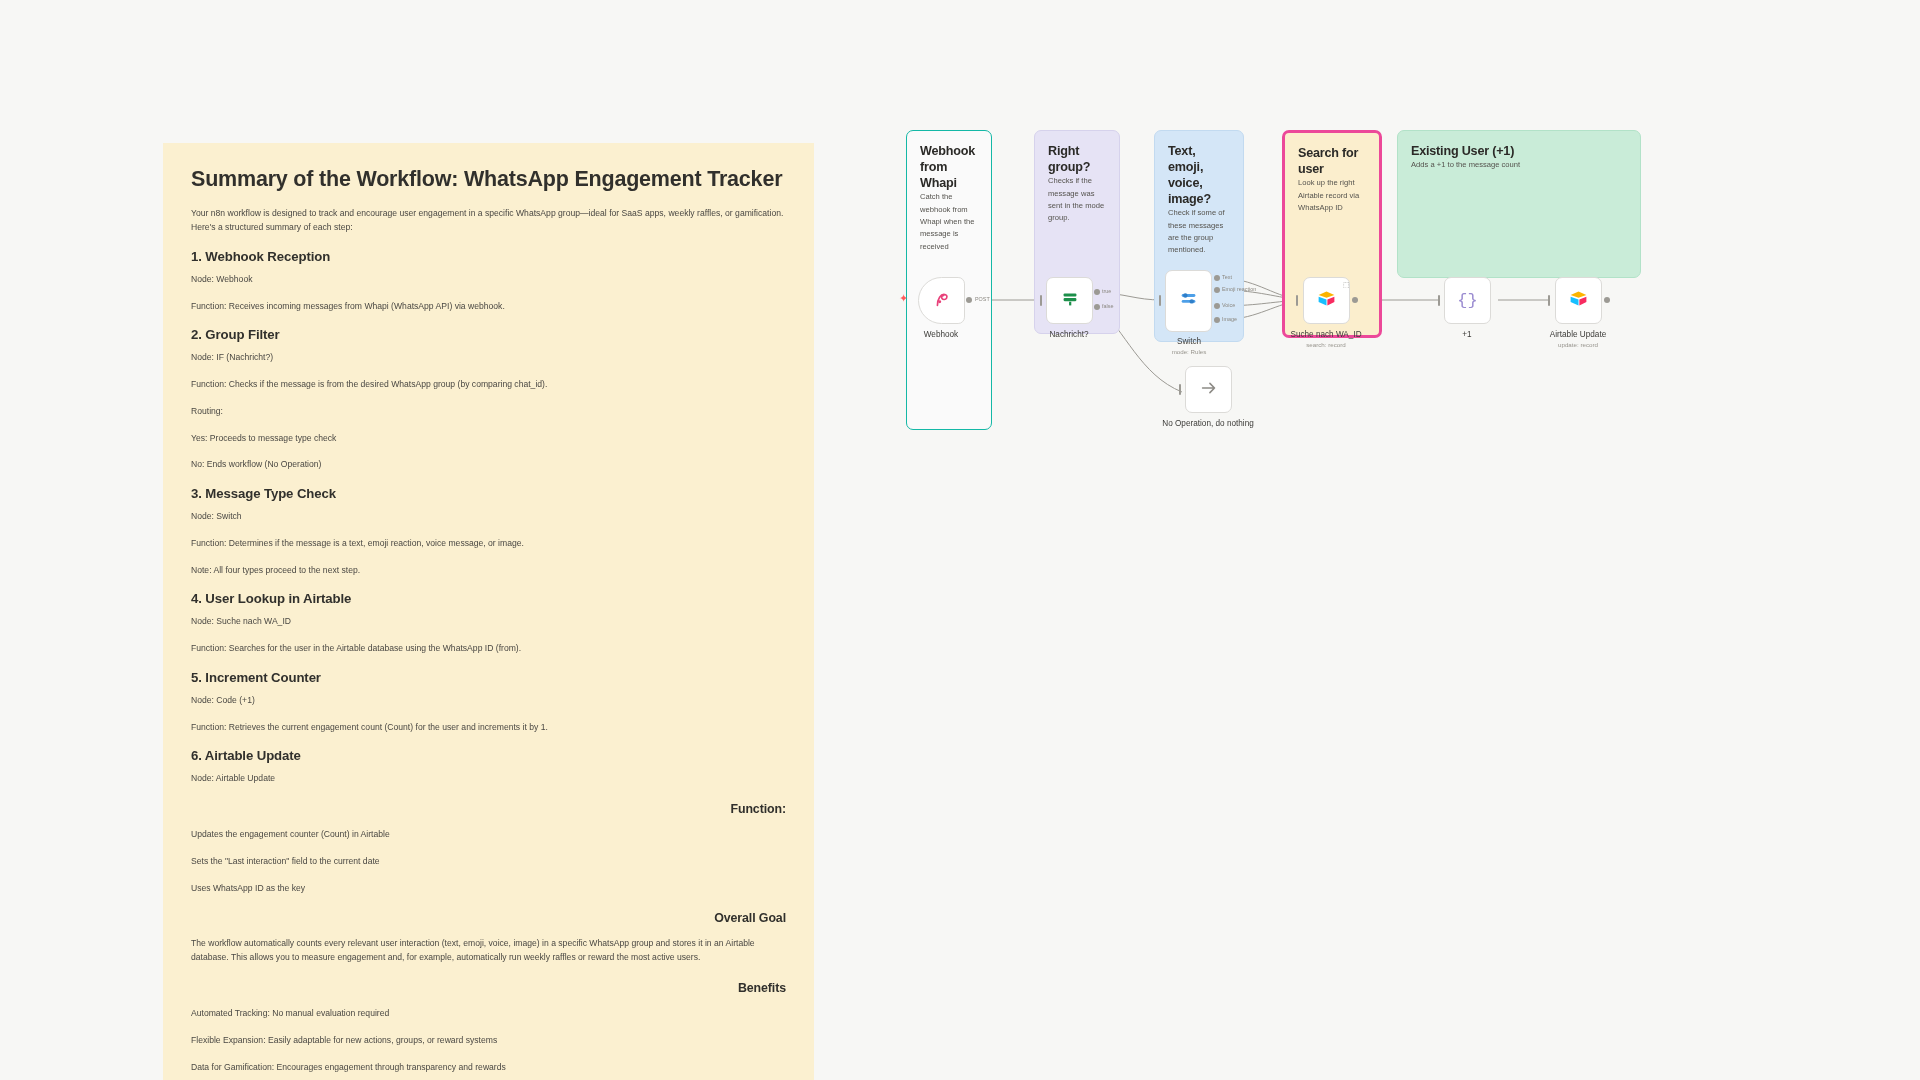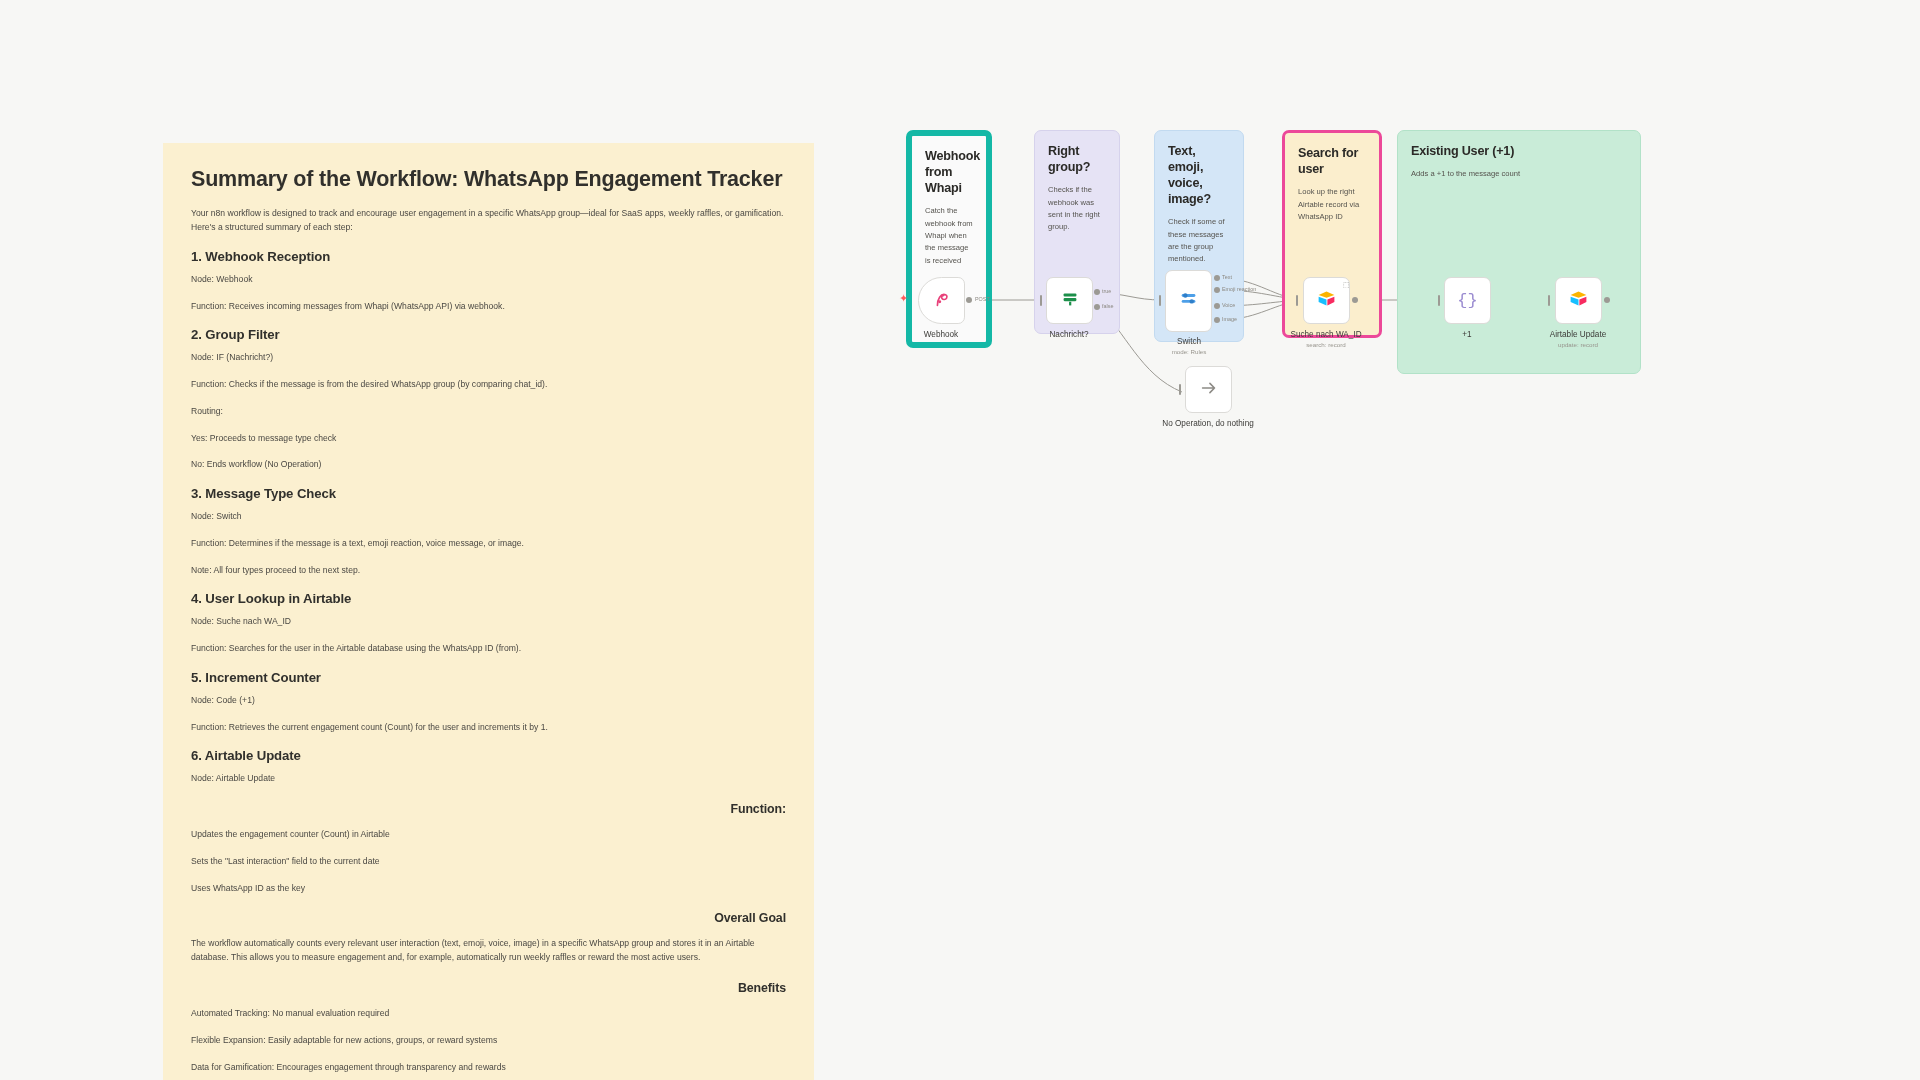--- a/index.html
+++ b/index.html
@@ -75,21 +75,21 @@
     font-size: 12.6px;
     font-weight: bold;
     color: #2b2a27;
     line-height: 1.28;
     letter-spacing: -0.2px;
   }
   .lane-desc {
     font-size: 7.6px;
     color: #55534e;
     line-height: 1.62;
-    margin-top: 9px;
+    margin-top: 0;
   }
 
   .node {
     position: absolute;
     width: 47px;
     height: 47px;
     background: #ffffff;
     border: 1px solid #dcdbd8;
     border-radius: 7px;
     display: flex;
@@ -201,41 +201,41 @@
       <path d="M 318 148 C 355 148 370 165 400 170" stroke="#9c9a94" stroke-width="1" fill="none"></path>
       <path d="M 318 160 C 355 160 370 166 400 170" stroke="#9c9a94" stroke-width="1" fill="none"></path>
       <path d="M 318 176 C 355 176 370 172 400 170" stroke="#9c9a94" stroke-width="1" fill="none"></path>
       <path d="M 318 190 C 355 190 370 176 400 170" stroke="#9c9a94" stroke-width="1" fill="none"></path>
 
       <path d="M 470 170 L 540 170" stroke="#9c9a94" stroke-width="1" fill="none"></path>
 
       <path d="M 598 170 L 650 170" stroke="#9c9a94" stroke-width="1" fill="none"></path>
     </svg>
 
-    <div class="lane" style="left:6px; top:0; width:86px; height:218px; background:#fafafa; border:6px solid #14b8a6;">
+    <div class="lane" style="left:6px; top:0; width:86px; height:300px; background:#fafafa; border:1px solid #14b8a6;">
       <div class="lane-title">Webhook from Whapi</div>
       <div class="lane-desc">Catch the webhook from Whapi when the message is received</div>
     </div>
 
     <div class="lane" style="left:134px; top:0; width:86px; height:204px; background:#e6e3f5; border:1px solid #d6d2ec;">
       <div class="lane-title">Right group?</div>
-      <div class="lane-desc">Checks if the webhook was sent in the right group.</div>
+      <div class="lane-desc">Checks if the message was sent in the mode group.</div>
     </div>
 
     <div class="lane" style="left:254px; top:0; width:90px; height:212px; background:#d4e6f7; border:1px solid #c2daf0;">
       <div class="lane-title">Text, emoji, voice, image?</div>
       <div class="lane-desc">Check if some of these messages are the group mentioned.</div>
     </div>
 
     <div class="lane" style="left:382px; top:0; width:100px; height:208px; background:#fbeecd; border:3px solid #ec4899;">
       <div class="lane-title">Search for user</div>
       <div class="lane-desc">Look up the right Airtable record via WhatsApp ID</div>
     </div>
 
-    <div class="lane" style="left:497px; top:0; width:244px; height:244px; background:#c9ecd8; border:1px solid #b2e2c8;">
+    <div class="lane" style="left:497px; top:0; width:244px; height:148px; background:#c9ecd8; border:1px solid #b2e2c8;">
       <div class="lane-title">Existing User (+1)</div>
       <div class="lane-desc">Adds a +1 to the message count</div>
     </div>
 
     <div style="position:absolute; left:-1px; top:163px; font-size:11px; color:#ff5c5c; line-height:1;">✦</div>
 
     <div class="node webhook-shape" style="left:18px; top:147px;">
       <span>
         <svg width="22" height="22" viewBox="0 0 24 24">
           <path d="M7 19 C7 11 11 7 14 7 C17 7 18 9 17 11 C16 13 13 13 12 11.5 C11 10 12 8 14 8" stroke="#e8417a" stroke-width="1.8" fill="none" stroke-linecap="round"></path>

